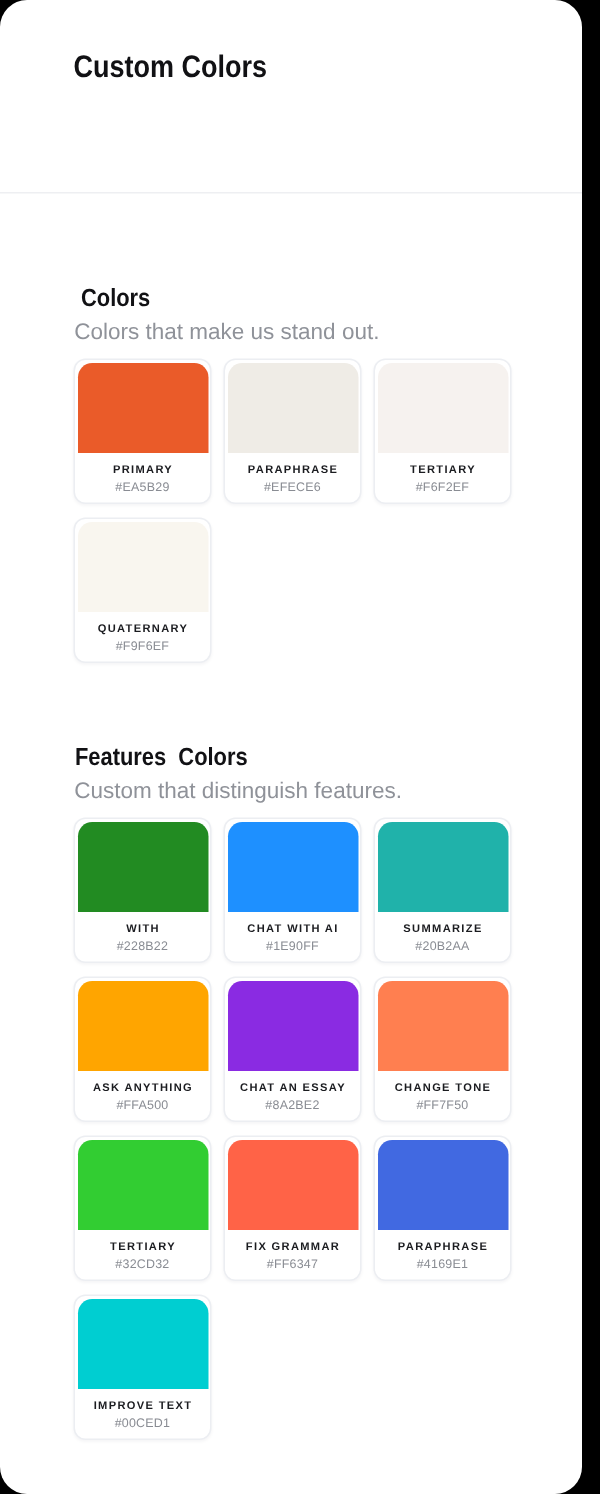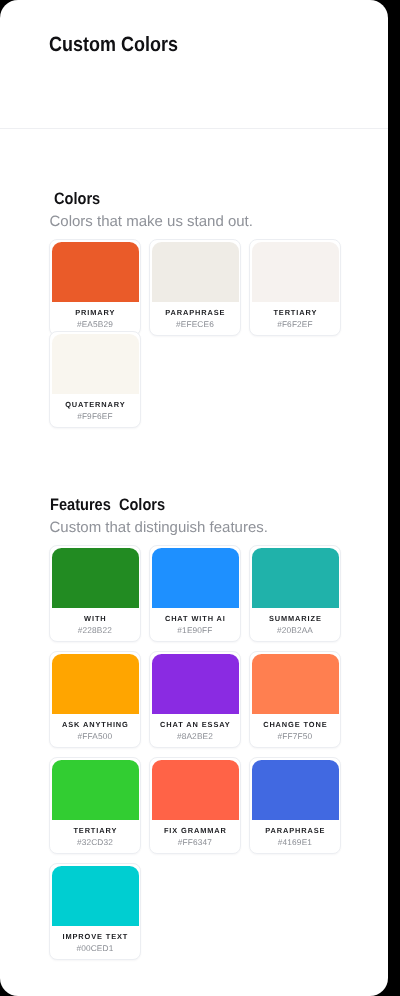--- a/index.html
+++ b/index.html
@@ -118,21 +118,21 @@
       <div class="card" style="left:100px;top:0px">
         <div class="swatch" style="background: rgb(239, 236, 230);"></div>
         <div class="name">PARAPHRASE</div>
         <div class="hex">#EFECE6</div>
       </div>
       <div class="card" style="left:200px;top:0px">
         <div class="swatch" style="background: rgb(246, 242, 239);"></div>
         <div class="name">TERTIARY</div>
         <div class="hex">#F6F2EF</div>
       </div>
-      <div class="card" style="left:0px;top:92px">
+      <div class="card" style="left:0px;top:106px">
         <div class="swatch" style="background: rgb(249, 246, 239);"></div>
         <div class="name">QUATERNARY</div>
         <div class="hex">#F9F6EF</div>
       </div>
     </div>
   </section>
   <section class="section">
     <h2 class="section-title" style="left:50.1px;top:497.1px">Features  Colors</h2>
     <p class="section-sub" style="left:49.5px;top:523.3px">Custom that distinguish features.</p>
     <div class="grid" style="top:545.2px">

